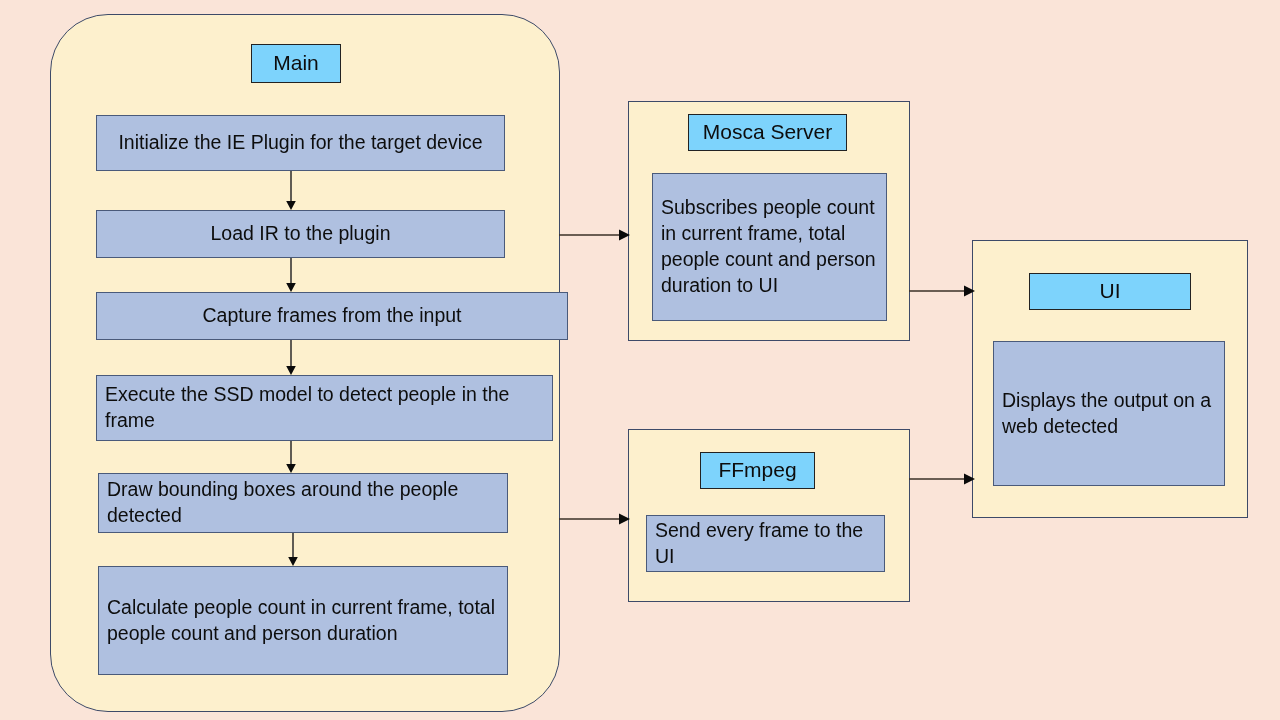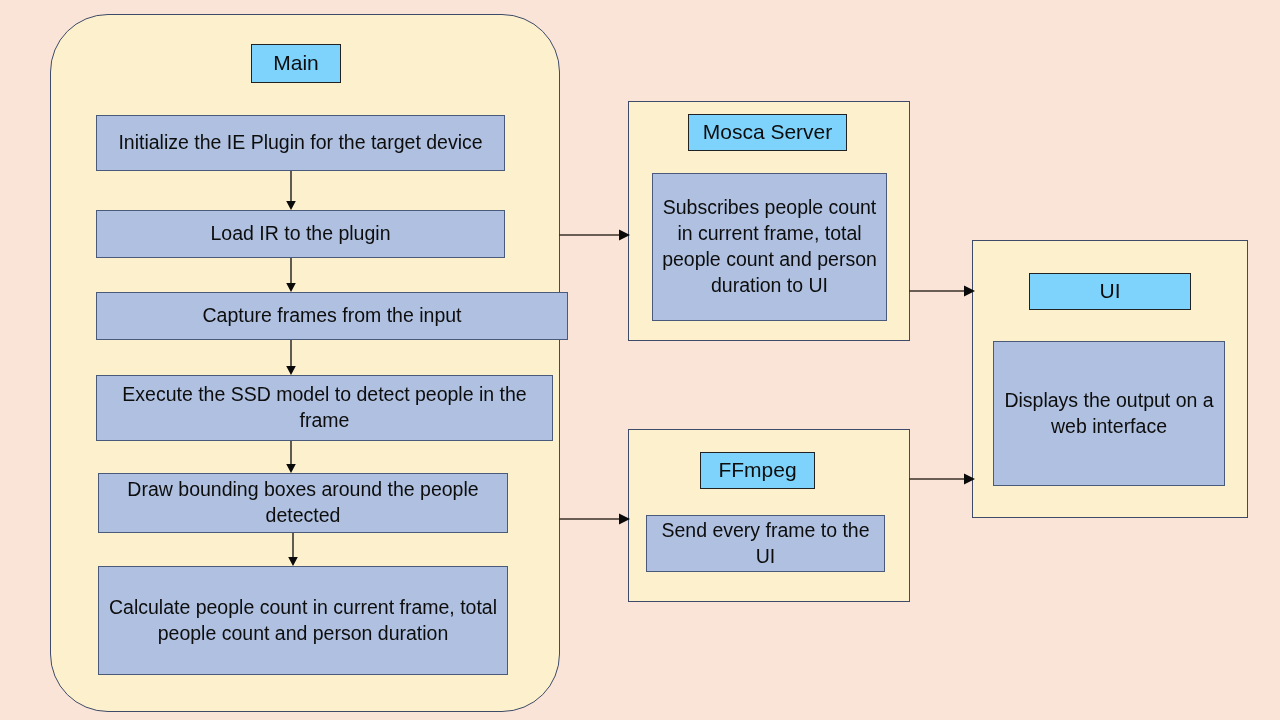--- a/index.html
+++ b/index.html
@@ -48,21 +48,20 @@
 
   
   .proc {
     position: absolute;
     background: #afc0e0;
     border: 1.3px solid #4a5a7a;
     box-sizing: border-box;
     display: flex;
     align-items: center;
     justify-content: center;
-    text-align: center;
     color: #0d0d0d;
     font-size: 19.5px;
     line-height: 1.33;
     padding: 2px 8px;
   }
 
   
   .conn {
     position: absolute;
     overflow: visible;
@@ -159,21 +158,21 @@
     <span>Send every frame to the UI</span>
   </div>
 
   <div class="group" style="left:972px; top:240px; width:276px; height:278px;"></div>
 
   <div class="title-plate" style="left:1029px; top:273px; width:162px; height:37px;">
     <span>UI</span>
   </div>
 
   <div class="proc" style="left:993px; top:341px; width:232px; height:145px;">
-    <span>Displays the output on a web interface</span>
+    <span>Displays the output on a web detected</span>
   </div>
 
   <svg class="conn" style="left:559px; top:226px;" width="74" height="18">
     <line x1="0" y1="9" x2="62" y2="9"></line>
     <polygon points="60,3.6 60,14.4 71,9"></polygon>
   </svg>
 
   <svg class="conn" style="left:559px; top:510px;" width="74" height="18">
     <line x1="0" y1="9" x2="62" y2="9"></line>
     <polygon points="60,3.6 60,14.4 71,9"></polygon>

